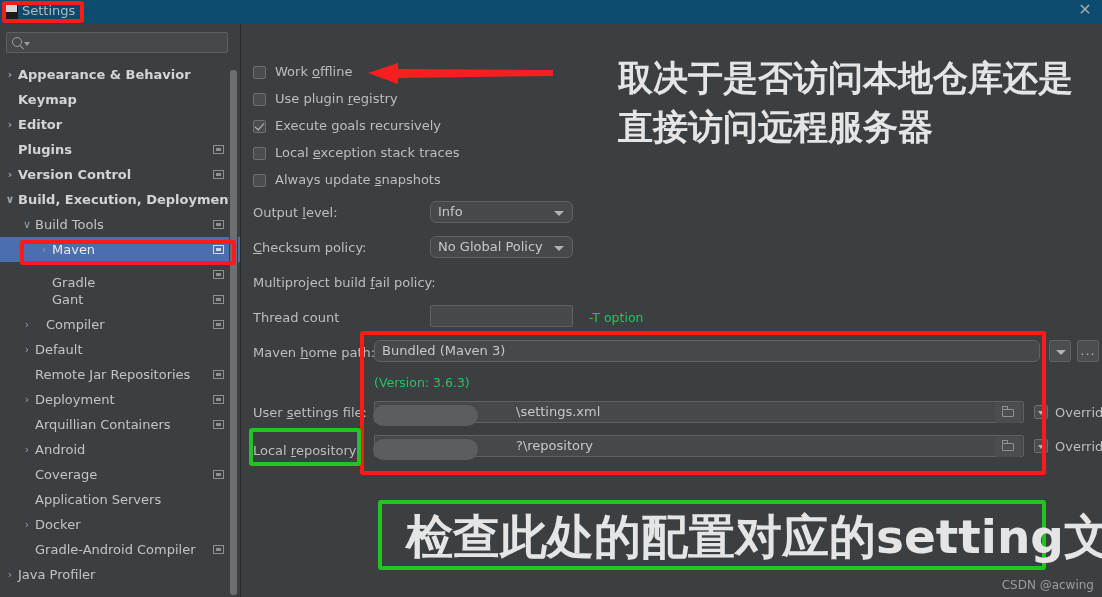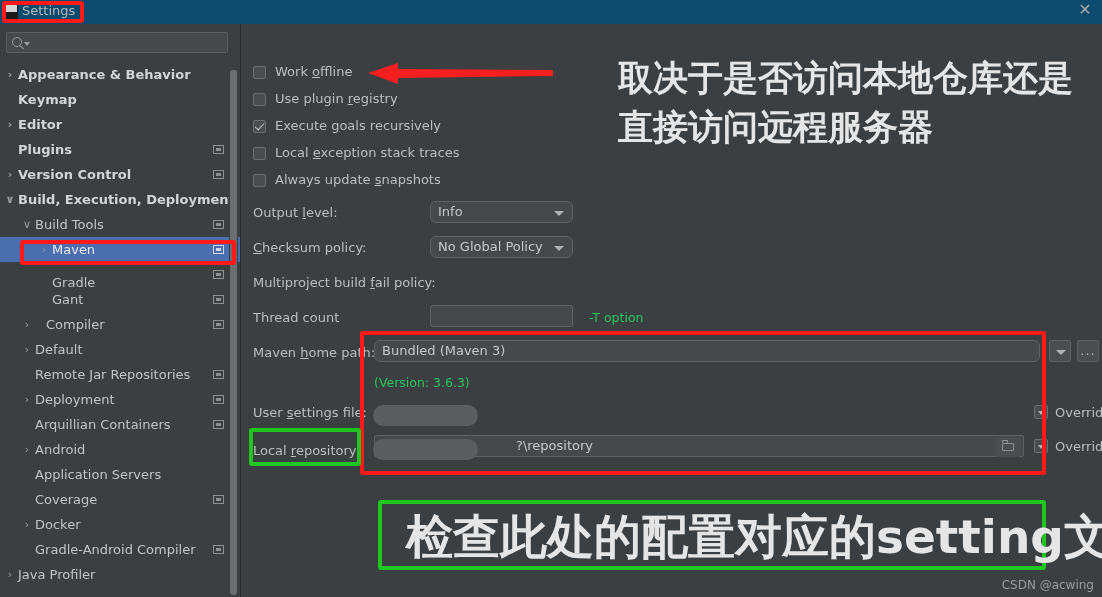--- a/index.html
+++ b/index.html
@@ -185,25 +185,25 @@
         </div>
         <div class="ti">
           <span class="label" style="left: 35px;">Arquillian Containers</span>
           <span class="mod"></span>
         </div>
         <div class="ti">
           <span class="arrow" style="left: 21px;">›</span>
           <span class="label" style="left: 35px;">Android</span>
         </div>
         <div class="ti">
+          <span class="label" style="left: 35px;">Coverage</span>
+          <span class="mod"></span>
+        </div>
+        <div class="ti">
           <span class="label" style="left: 35px;">Application Servers</span>
-        </div>
-        <div class="ti">
-          <span class="label" style="left: 35px;">Coverage</span>
-          <span class="mod"></span>
         </div>
         <div class="ti">
           <span class="arrow" style="left: 21px;">›</span>
           <span class="label" style="left: 35px;">Docker</span>
         </div>
         <div class="ti">
           <span class="label" style="left: 35px;">Gradle-Android Compiler</span>
           <span class="mod"></span>
         </div>
         <div class="ti">
@@ -264,20 +264,26 @@
     <div class="combo" style="left:133px;top:316px;width:666px">
       <span class="v">Bundled (Maven 3)</span>
     </div>
     <div class="dropbtn" style="left:808px;top:316px">
       <span class="dn"></span>
     </div>
     <div class="ellbtn" style="left:836px;top:316px">...</div>
     <div class="hint" style="left:133px;top:351px">(Version: 3.6.3)</div>
 
     <div class="f-label" style="left:12px;top:381px"><span>User </span><span class="u">s</span><span>ettings file:</span></div>
+    <div class="tfield" style="left:133px;top:377px;width:650px">
+      <span class="v" style="left:141px">\settings.xml</span>
+      <span class="folderbtn" style="right:2px;top:1px">
+          <span class="fi"></span>
+        </span>
+    </div>
     <div class="blob" style="left:132px;top:381px;width:105px;height:21px"></div>
     <div class="ovbox" style="left:793px;top:381px">
         <span class="dn"></span>
       </div>
     <div class="ovtxt" style="left:814px;top:381px">Override</div>
 
     <div class="f-label" style="left:12px;top:419px"><span>Local </span><span class="u">r</span><span>epository:</span></div>
     <div class="tfield" style="left:133px;top:411px;width:650px">
       <span class="v" style="left:141px">?\repository</span>
       <span class="folderbtn" style="right:2px;top:1px">

